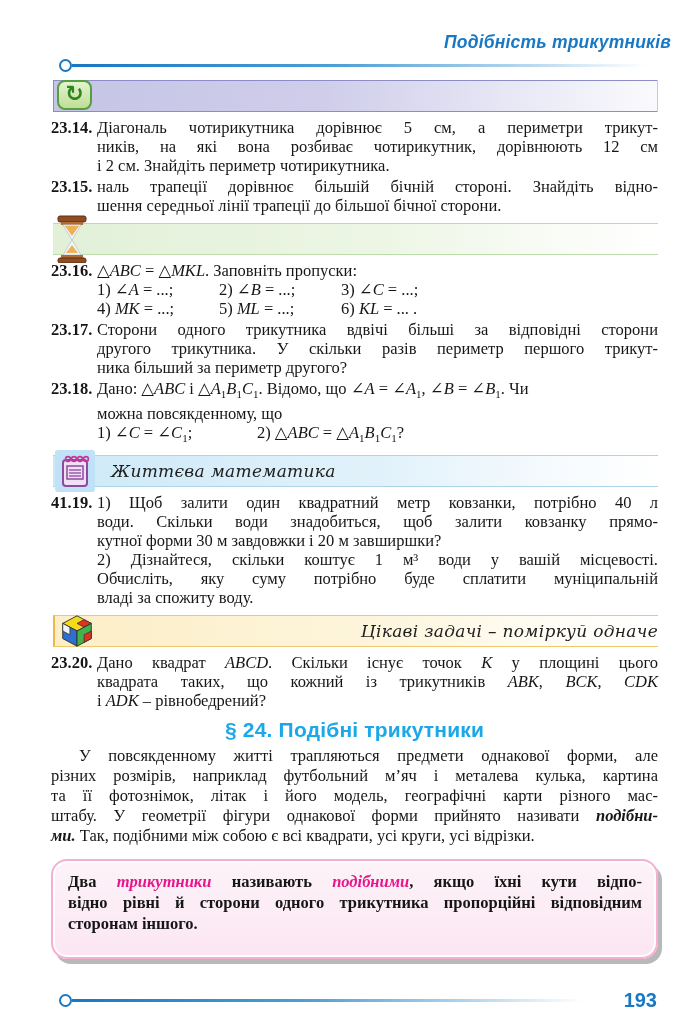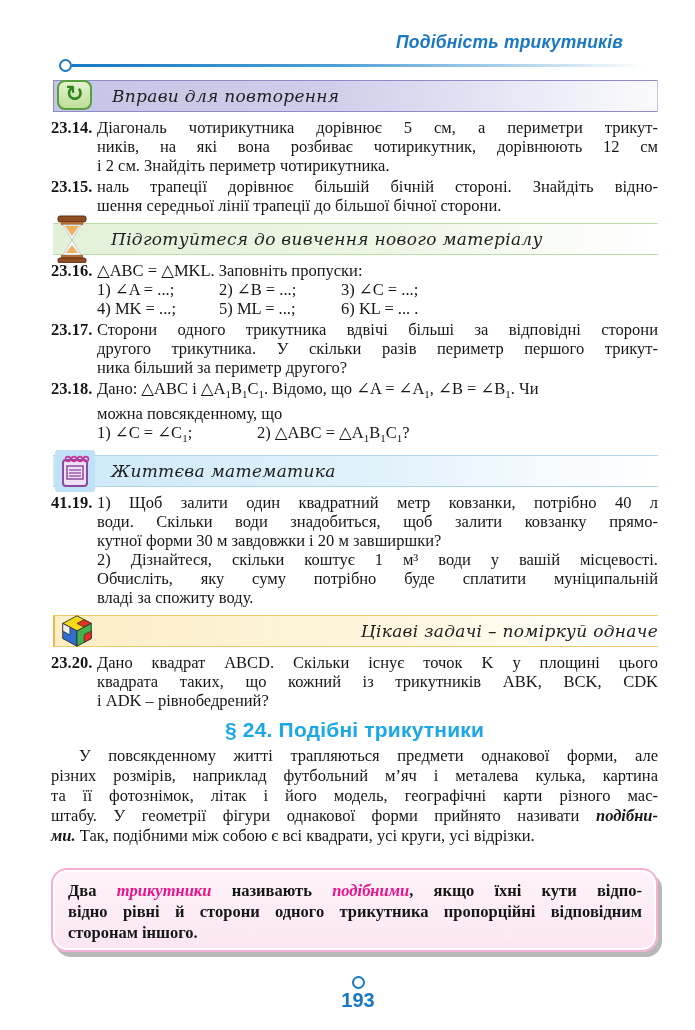--- a/index.html
+++ b/index.html
@@ -3,21 +3,21 @@
 <meta charset="utf-8">
 <style>
   html,body{margin:0;padding:0;}
   body{
     width:695px;height:1030px;background:#ffffff;overflow:hidden;position:relative;
     font-family:"Liberation Serif","DejaVu Serif",serif;color:#161616;
   }
   .page{position:relative;width:695px;height:1030px;background:#fff;}
 
   
-  .header{margin:32px 72px 0 51px;text-align:right;}
+  .header{margin:32px 24px 0 51px;text-align:right;}
   .header-title{
     font-family:"Liberation Sans","DejaVu Sans",sans-serif;
     font-weight:bold;font-style:italic;font-size:17.5px;color:#1878c4;letter-spacing:.2px;
   }
   .rule{display:flex;align-items:center;margin:6px 37px 0 59px;}
   .rule-circle{width:9px;height:9px;border:2.5px solid #1878c4;border-radius:50%;background:#fff;flex:0 0 auto;}
   .rule-line{flex:1;height:2.5px;background:linear-gradient(90deg,#1878c4 0%,#4d9fd6 45%,#b9d8ee 78%,rgba(255,255,255,0) 98%);}
 
   .content{padding:0 37px 0 51px;font-size:16.5px;line-height:19px;}
 
@@ -53,46 +53,46 @@
   .notepad-box{left:2px;top:-6px;width:40px;height:42px;background:#bfe2f6;border-radius:3px;}
   .cube-box{left:2px;top:-6px;width:40px;height:42px;}
 
   
   .ex-group{margin-top:6px;}
   .ex{display:flex;margin-top:2px;}
   .ex-num{flex:0 0 46px;width:46px;font-weight:700;}
   .ex-body{flex:1;}
   .line{min-height:19px;}
   .just{text-align:justify;text-align-last:justify;}
-  .s-i{}
+  .s-i{font-style:italic;}
   .s-b{font-weight:700;}
   .s-bi{font-weight:700;font-style:italic;}
   .s-m{color:#e9148c;font-weight:700;font-style:italic;}
   .s-sub{font-size:11px;vertical-align:-3.5px;}
 
   
   .section-heading{
     margin:10px 0 0 0;text-align:center;font-family:Liberation Sans, sans-serif;
     font-weight:bold;font-size:21px;color:#1ba7e8;letter-spacing:.2px;
   }
   .para{margin-top:7px;}
   .para .line{line-height:20px;}
   .para .line:first-child{text-indent:28px;}
 
   
   .defbox{
-    margin-top:22px;border:2px solid #f6aed2;border-radius:16px;
+    margin-top:13px;border:2px solid #f6aed2;border-radius:16px;
     background:linear-gradient(180deg,#fdf3f9 0%,#fbe6f1 100%);
     box-shadow:4px 5px 0 rgba(125,125,125,.55), inset 0 0 0 2px #ffffff;
-    padding:10px 14px 7px 15px;
+    padding:10px 14px 23px 15px;
   }
   .defbox .line{line-height:21px;font-weight:700;}
 
   
-  .footer{position:absolute;left:59px;right:38px;bottom:50px;display:flex;align-items:center;flex-direction:column;}
+  .footer{position:absolute;left:59px;right:38px;bottom:50px;display:flex;align-items:center;}
   .footer .rule-line{margin-right:30px;height:2.5px;}
   .page-number{
     font-family:"Liberation Sans","DejaVu Sans",sans-serif;font-weight:bold;font-size:20px;color:#1878c4;flex:0 0 auto;
   }
 </style>
 </head>
 <body>
 
 <div class="page">
 
@@ -104,21 +104,20 @@
     <span class="rule-circle"></span>
     <span class="rule-line"></span>
   </div>
 
   <div class="content">
 
     <div class="banner banner-review">
       <span class="b-iconbox refresh-box">
         <span class="refresh-glyph">↻</span>
       </span>
-      <span class="b-label">Вправи для повторення</span>
     </div>
     <div class="ex-group">
         <div class="ex">
           <div class="ex-num">23.14.</div>
           <div class="ex-body">
             <div class="line just"><span>Діагональ чотирикутника дорівнює 5 см, а периметри трикут-</span></div>
             <div class="line just"><span>ників, на які вона розбиває чотирикутник, дорівнюють 12 см</span></div>
             <div class="line"><span>і 2 см. Знайдіть периметр чотирикутника.</span></div>
           </div>
         </div>
@@ -137,21 +136,20 @@
           <rect x="4" y="1" width="28" height="6" rx="2" fill="#8f4d24" stroke="#5f2f12" stroke-width="1"></rect>
           <rect x="7" y="7" width="22" height="3" fill="#b06a34"></rect>
           <polygon points="9,10 27,10 18,25" fill="#f2f7fa" stroke="#c3ced6" stroke-width="1"></polygon>
           <polygon points="11,11 25,11 18,21" fill="#eeb058"></polygon>
           <polygon points="9,40 27,40 18,25" fill="#f2f7fa" stroke="#c3ced6" stroke-width="1"></polygon>
           <polygon points="12,38 24,38 18,30" fill="#eeb058"></polygon>
           <rect x="7" y="40" width="22" height="3" fill="#b06a34"></rect>
           <rect x="4" y="43" width="28" height="5" rx="2" fill="#8f4d24" stroke="#5f2f12" stroke-width="1"></rect>
         </svg>
       </span>
-      <span class="b-label">Підготуйтеся до вивчення нового матеріалу</span>
     </div>
     <div class="ex-group">
         <div class="ex">
           <div class="ex-num">23.16.</div>
           <div class="ex-body">
             <div class="line"><span>△</span><span class="s-i">ABC</span><span> = △</span><span class="s-i">MKL</span><span>. Заповніть пропуски:</span></div>
             <div class="line"><span style="display: inline-block; width: 122px;"><span>1) ∠</span><span class="s-i">A</span><span> = ...;</span></span><span style="display: inline-block; width: 122px;"><span>2) ∠</span><span class="s-i">B</span><span> = ...;</span></span><span><span>3) ∠</span><span class="s-i">C</span><span> = ...;</span></span></div>
             <div class="line"><span style="display: inline-block; width: 122px;"><span>4) </span><span class="s-i">MK</span><span> = ...;</span></span><span style="display: inline-block; width: 122px;"><span>5) </span><span class="s-i">ML</span><span> = ...;</span></span><span><span>6) </span><span class="s-i">KL</span><span> = ... .</span></span></div>
           </div>
         </div>

